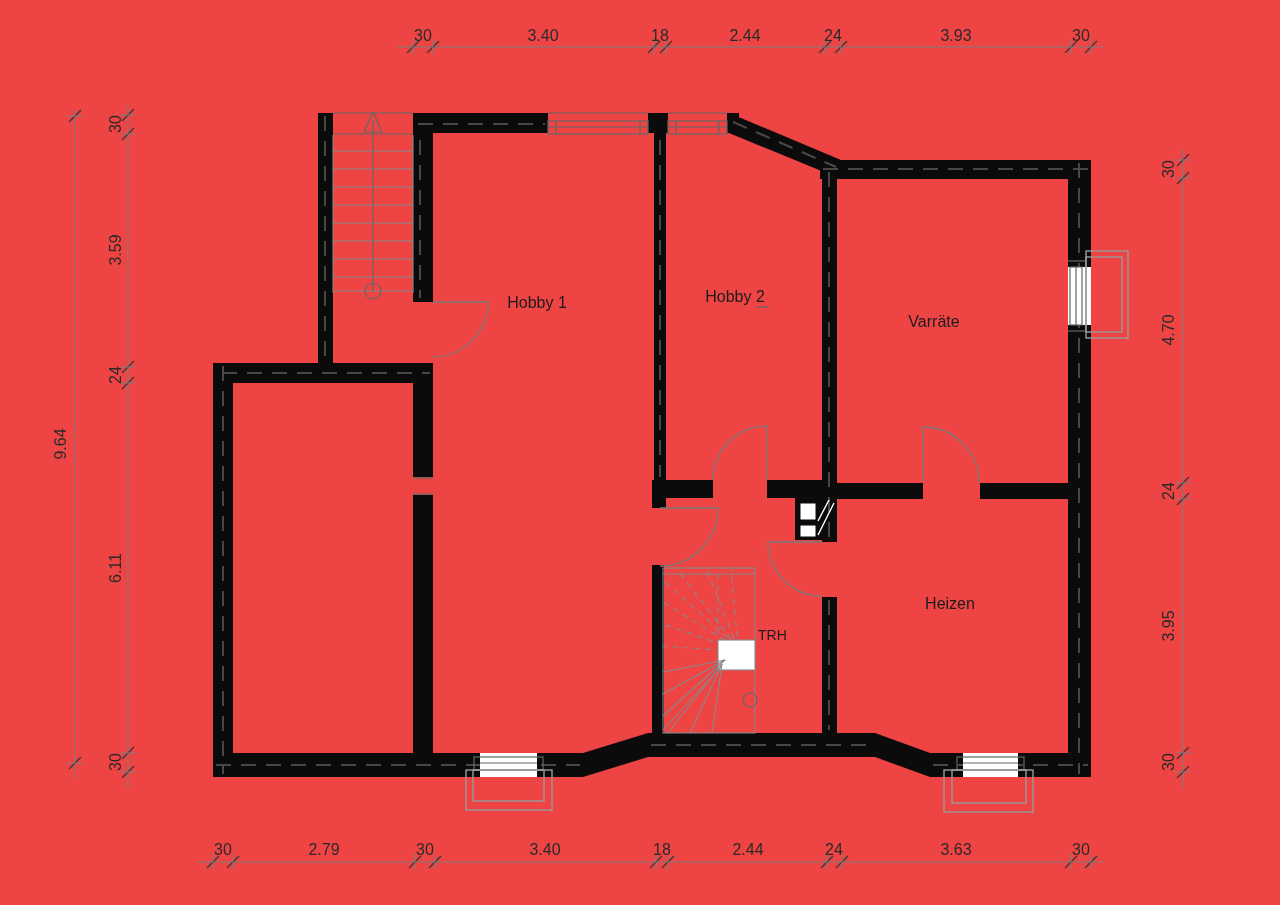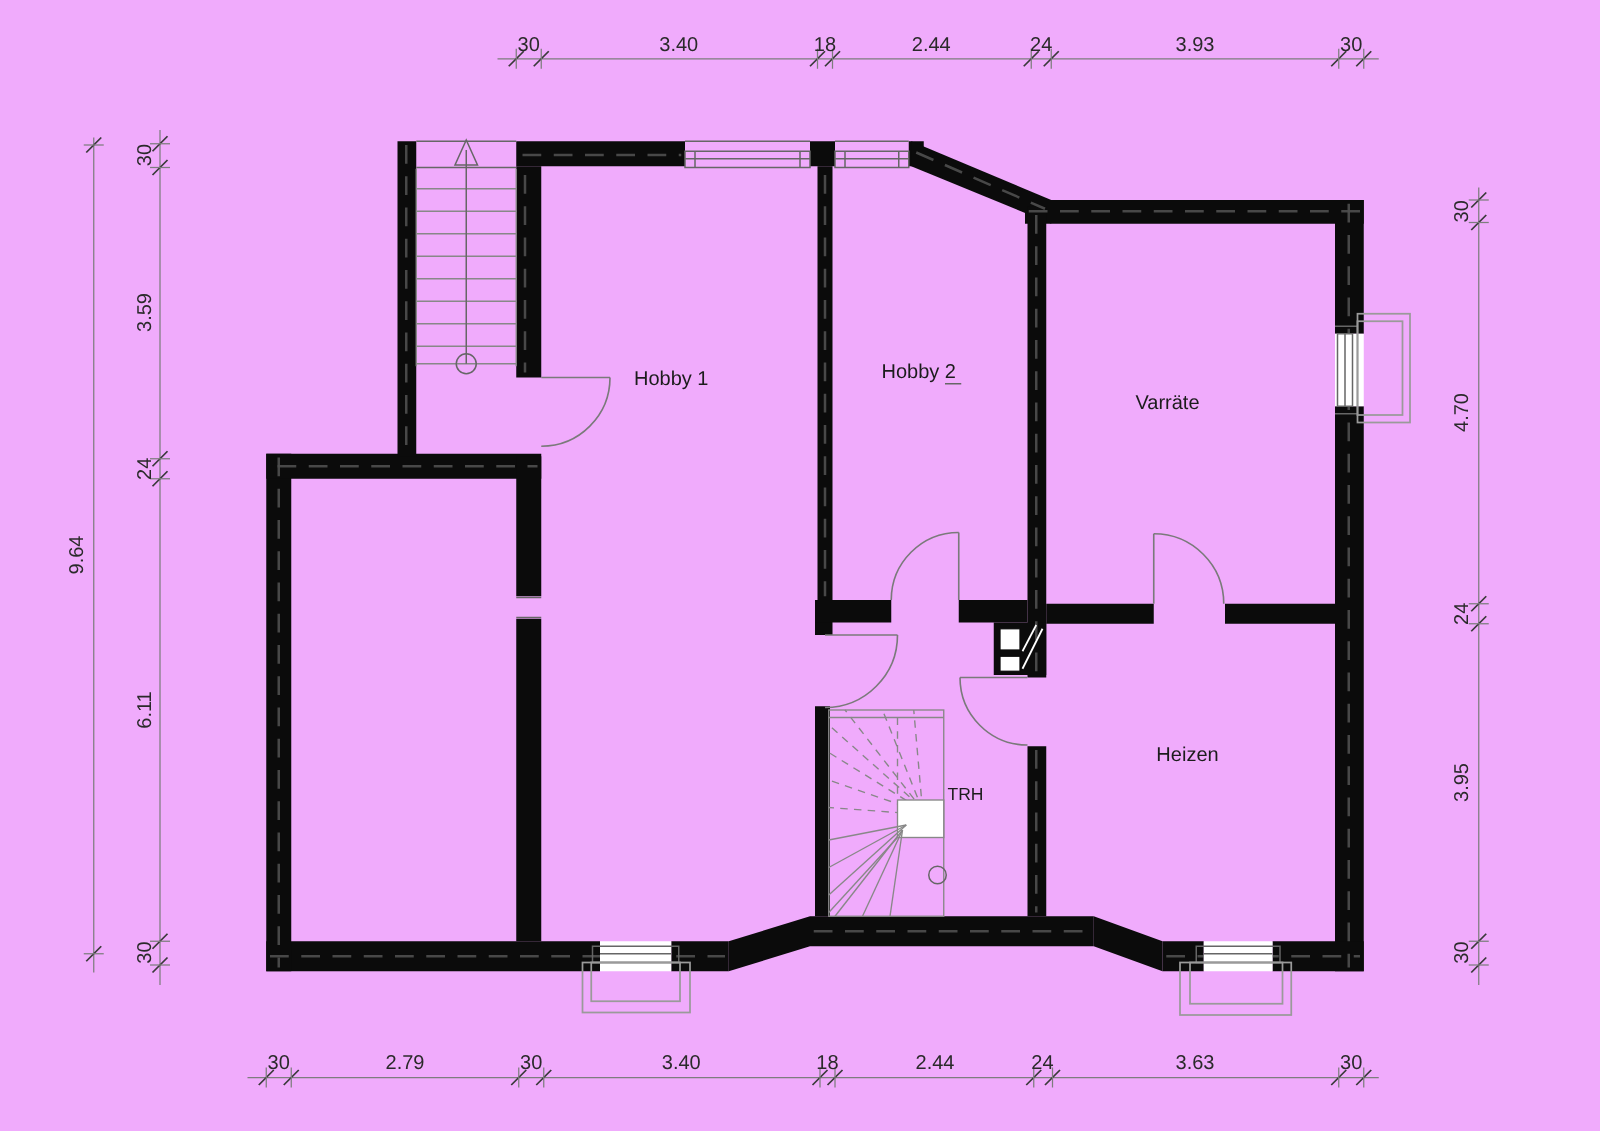--- a/index.html
+++ b/index.html
@@ -1,16 +1,16 @@
 <!DOCTYPE html>
 <html><head>
 <meta charset="utf-8">
 <style>
   html,body{margin:0;padding:0;background:#ffffff;}
-  #canvas{position:relative;width:1280px;height:905px;background:#f0abfc;overflow:hidden;
+  #canvas{position:relative;width:1280px;height:905px;background:#ef4444;overflow:hidden;
           font-family:"Liberation Sans", sans-serif;}
   svg{display:block;}
   .wall{fill:#0b0b0b;stroke:none;}
   .thin{stroke:#666;stroke-width:1.2;fill:none;}
   .thin2{stroke:#888;stroke-width:1.1;fill:none;}
   .shaft{stroke:#9a9a9a;stroke-width:1.4;fill:none;}
   .door{stroke:#7a7a7a;stroke-width:1.3;fill:none;}
   .dash{stroke:#888;stroke-width:1.1;fill:none;stroke-dasharray:6 5;}
   .wtex{stroke:#4f4f4f;stroke-width:2;fill:none;stroke-dasharray:15 10;opacity:.9;}
   .dimline{stroke:#7d7d7d;stroke-width:1;fill:none;}

